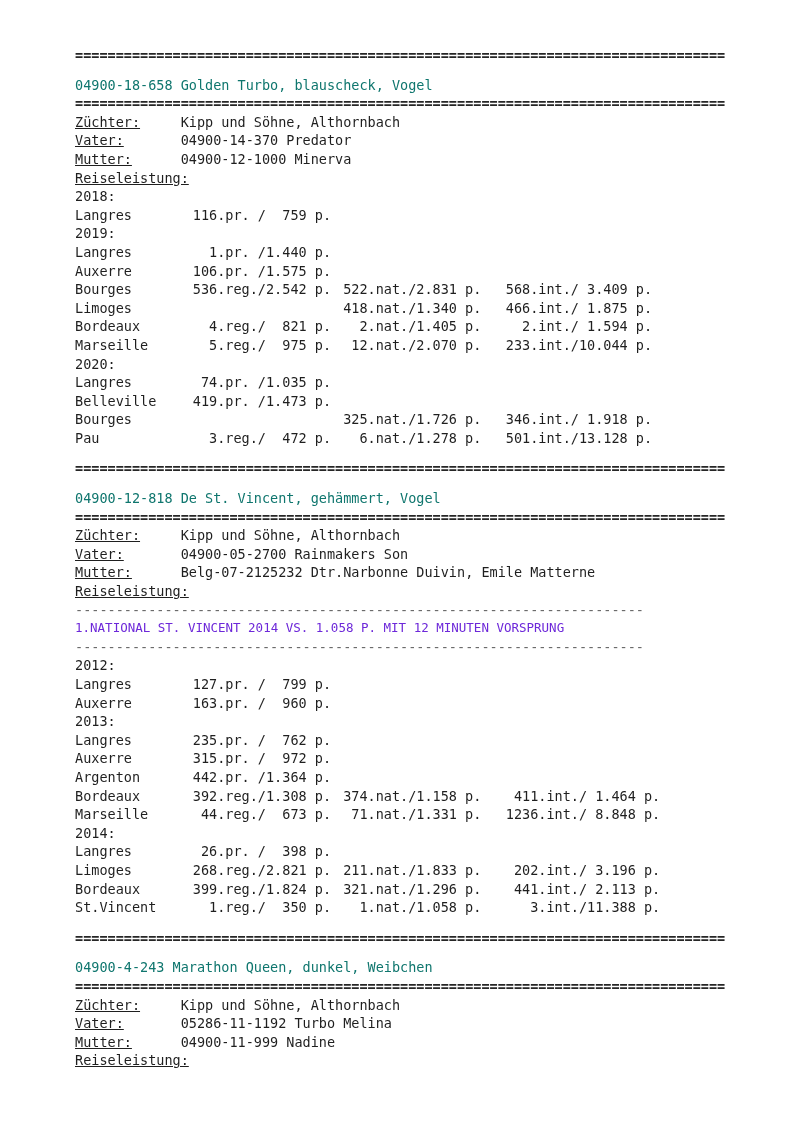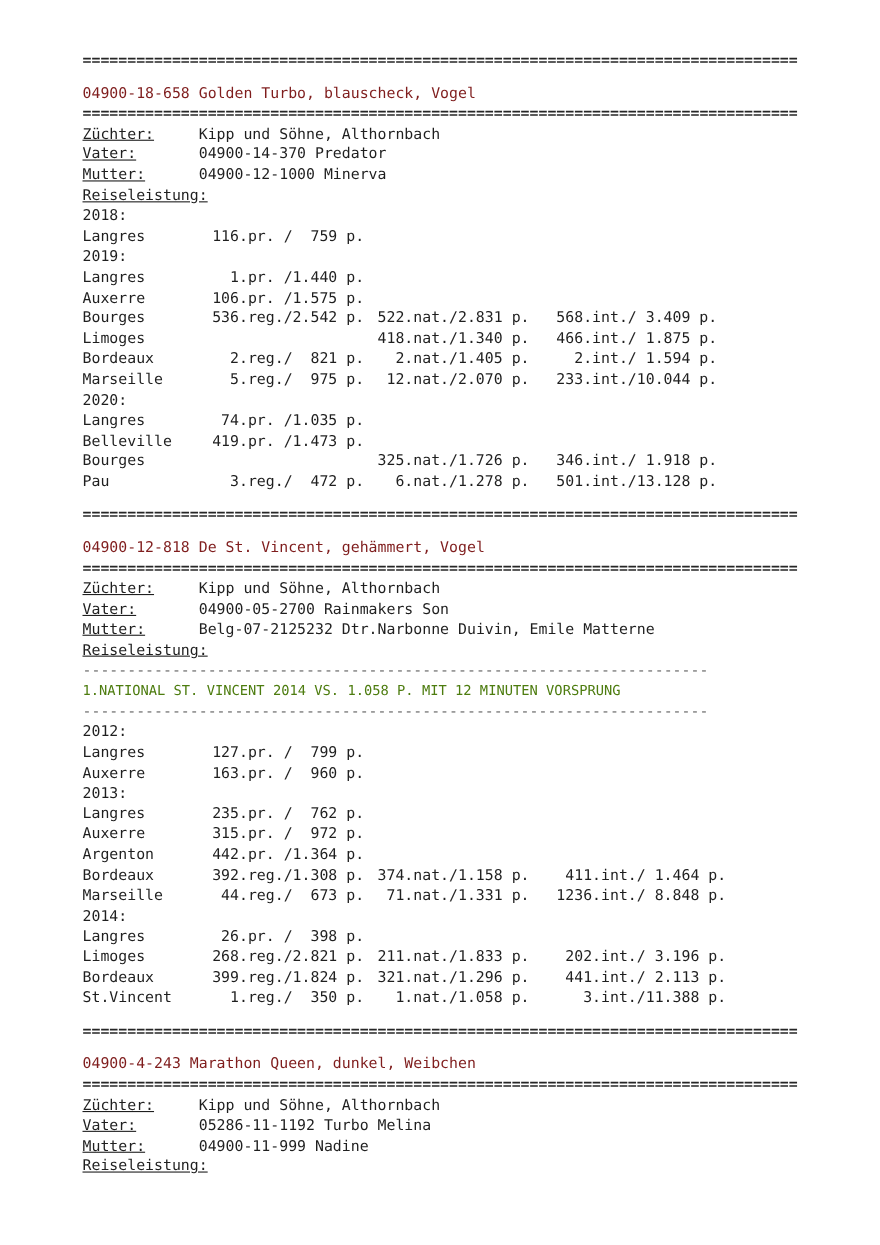--- a/index.html
+++ b/index.html
@@ -11,24 +11,24 @@
     background: #ffffff;
     font-family: "DejaVu Sans Mono", "Liberation Mono", monospace;
     font-size: 13.5px;
     line-height: 18.6px;
     color: #1f1f1f;
     overflow: hidden;
   }
   .line { white-space: pre; }
   .sep { color: #262626; font-weight: bold; letter-spacing: 0; }
   .sep.first { margin-bottom: 11px; }
-  .title { color: #7f1d1d; }
+  .title { color: #0f766e; }
   .section + .section { margin-top: 12px; }
   .dash { color: #6b6b6b; }
-  .red { color: #4d7c0f; font-size: 12.5px; line-height: 18.6px; }
+  .red { color: #6d28d9; font-size: 12.5px; line-height: 18.6px; }
   .info .label { display: inline-block; width: 13ch; white-space: pre; text-decoration: underline; }
   .info .value { white-space: pre; }
   .row .c1 { display: inline-block; width: 13ch; white-space: pre; }
   .row .c2 { display: inline-block; width: 20ch; white-space: pre; text-align: center; }
   .row .c3 { display: inline-block; width: 20ch; white-space: pre; }
   .row .c4 { display: inline-block; white-space: pre; }
 </style>
 </head>
 <body>
 
@@ -57,21 +57,21 @@
         <div class="line row"><span class="c1">2019:</span><span class="c2"></span><span class="c3"></span><span class="c4"></span></div>
 
         <div class="line row"><span class="c1">Langres</span><span class="c2">  1.pr. /1.440 p.</span><span class="c3"></span><span class="c4"></span></div>
 
         <div class="line row"><span class="c1">Auxerre</span><span class="c2">106.pr. /1.575 p.</span><span class="c3"></span><span class="c4"></span></div>
 
         <div class="line row"><span class="c1">Bourges</span><span class="c2">536.reg./2.542 p.</span><span class="c3">522.nat./2.831 p.</span><span class="c4">568.int./ 3.409 p.</span></div>
 
         <div class="line row"><span class="c1">Limoges</span><span class="c2"></span><span class="c3">418.nat./1.340 p.</span><span class="c4">466.int./ 1.875 p.</span></div>
 
-        <div class="line row"><span class="c1">Bordeaux</span><span class="c2">  2.reg./  821 p.</span><span class="c3">  2.nat./1.405 p.</span><span class="c4">  2.int./ 1.594 p.</span></div>
+        <div class="line row"><span class="c1">Bordeaux</span><span class="c2">  4.reg./  821 p.</span><span class="c3">  2.nat./1.405 p.</span><span class="c4">  2.int./ 1.594 p.</span></div>
 
         <div class="line row"><span class="c1">Marseille</span><span class="c2">  5.reg./  975 p.</span><span class="c3"> 12.nat./2.070 p.</span><span class="c4">233.int./10.044 p.</span></div>
 
         <div class="line row"><span class="c1">2020:</span><span class="c2"></span><span class="c3"></span><span class="c4"></span></div>
 
         <div class="line row"><span class="c1">Langres</span><span class="c2"> 74.pr. /1.035 p.</span><span class="c3"></span><span class="c4"></span></div>
 
         <div class="line row"><span class="c1">Belleville</span><span class="c2">419.pr. /1.473 p.</span><span class="c3"></span><span class="c4"></span></div>
 
         <div class="line row"><span class="c1">Bourges</span><span class="c2"></span><span class="c3">325.nat./1.726 p.</span><span class="c4">346.int./ 1.918 p.</span></div>

